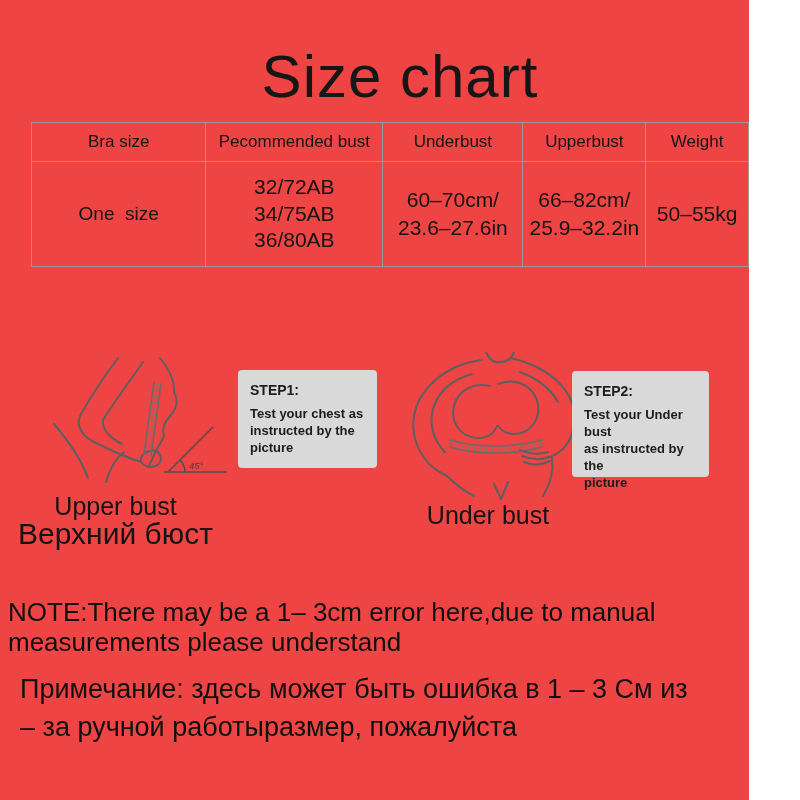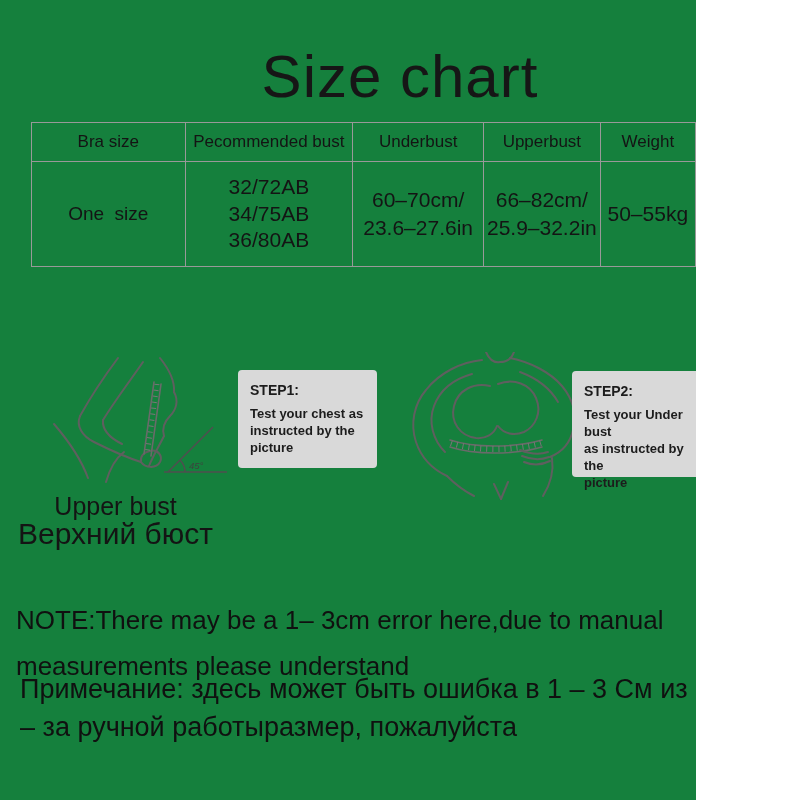--- a/index.html
+++ b/index.html
@@ -1,17 +1,17 @@
 <!DOCTYPE html>
 <html><head>
 <meta charset="utf-8">
 <style>
   html,body{margin:0;padding:0;background:#ffffff;}
   body{font-family:"Liberation Sans","DejaVu Sans",sans-serif;color:#141414;}
-  #canvas{position:relative;width:696px;height:800px;background:#15803d;overflow:hidden;}
+  #canvas{position:relative;width:749px;height:800px;background:#ef4444;overflow:hidden;}
 
   .title{position:absolute;left:0;top:42px;width:800px;text-align:center;
          font-size:60px;font-weight:400;letter-spacing:1px;color:#161616;}
 
   table.size{position:absolute;left:31px;top:122px;border-collapse:collapse;table-layout:fixed;}
   table.size td{border:1px solid #999;text-align:center;vertical-align:middle;
                 white-space:pre-line;color:#141414;padding:0 2px;margin-left:24px;}
   tr.hdr-en td{height:38px;font-size:17px;}
   tr.hdr-ru td{height:39px;font-size:17px;}
   tr.hdr-ru td.small2{font-size:15px;line-height:1.2;}
@@ -22,21 +22,21 @@
   .stepbox{position:absolute;background:#d9d9d9;border-radius:4px;padding:12px 10px 10px 12px;box-sizing:border-box;}
   .steplabel{font-size:14px;font-weight:700;margin-bottom:7px;color:#1c1c1c;}
   .steptext{font-size:13px;font-weight:700;line-height:17px;white-space:pre-line;color:#1c1c1c;}
 
   .figure-svg{position:absolute;}
   .figcap{position:absolute;text-align:center;color:#141414;}
   .figcap .en{font-size:25px;line-height:28px;}
   .figcap .ru{font-size:30px;line-height:28px;}
 
   .note{position:absolute;white-space:pre-line;color:#101010;}
-  .note-en{left:16px;top:597px;width:765px;font-size:26px;line-height:46px;}
+  .note-en{left:8px;top:597px;width:765px;font-size:26px;line-height:30px;}
   .note-ru{left:20px;top:670px;width:775px;font-size:27px;line-height:38px;}
 
   svg .art{stroke:#5f5f5f;stroke-width:2;fill:none;stroke-linecap:round;stroke-linejoin:round;}
   svg .tape{stroke:#6a6a6a;}
   svg .tick{stroke:#777;}
   svg .angle{stroke:#4f4f4f;stroke-width:1.6;fill:none;}
   svg text.deg{font-family:"Liberation Sans",sans-serif;font-style:italic;font-size:9.5px;fill:#3f3f3f;}
 </style>
 </head>
 <body>
@@ -148,20 +148,21 @@
     <div class="steptext">Test your Under bust
 as instructed by the
 picture</div>
   </div>
 
   <div class="figcap" style="left:13px;top:492px;width:205px;">
     <div class="en">Upper bust</div>
     <div class="ru">Верхний бюст</div>
   </div>
   <div class="figcap" style="left:338px;top:501px;width:300px;">
+    <div class="en">Under bust</div>
   </div>
 
   <div class="note note-en">NOTE:There may be a 1– 3cm error here,due to manual
 measurements please understand</div>
   <div class="note note-ru">Примечание: здесь может быть ошибка в 1 – 3 См из
  – за ручной работыразмер, пожалуйста</div>
 
 </div>
 
 </body></html>

